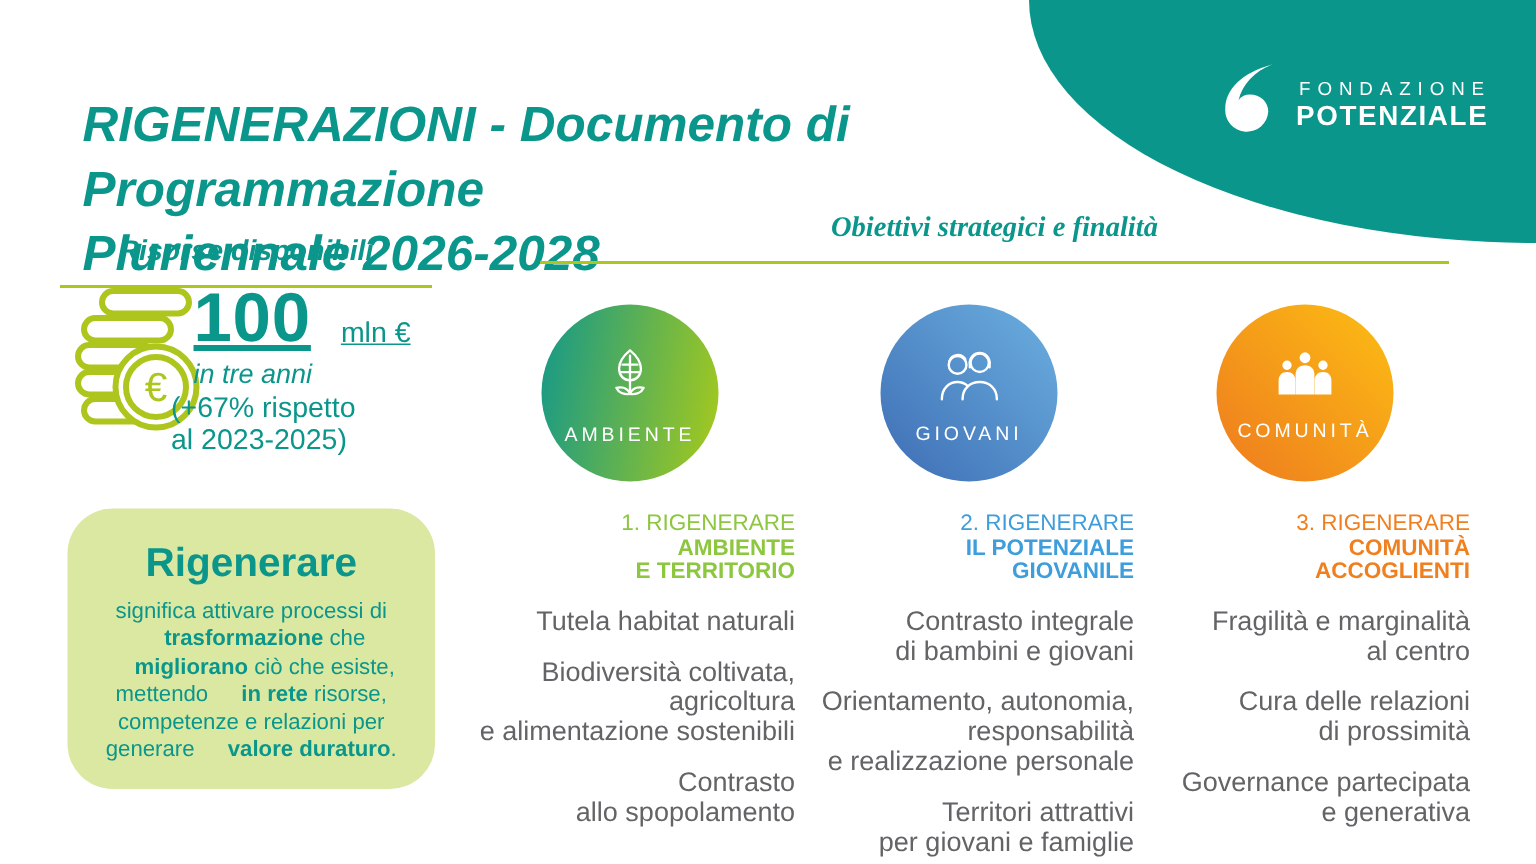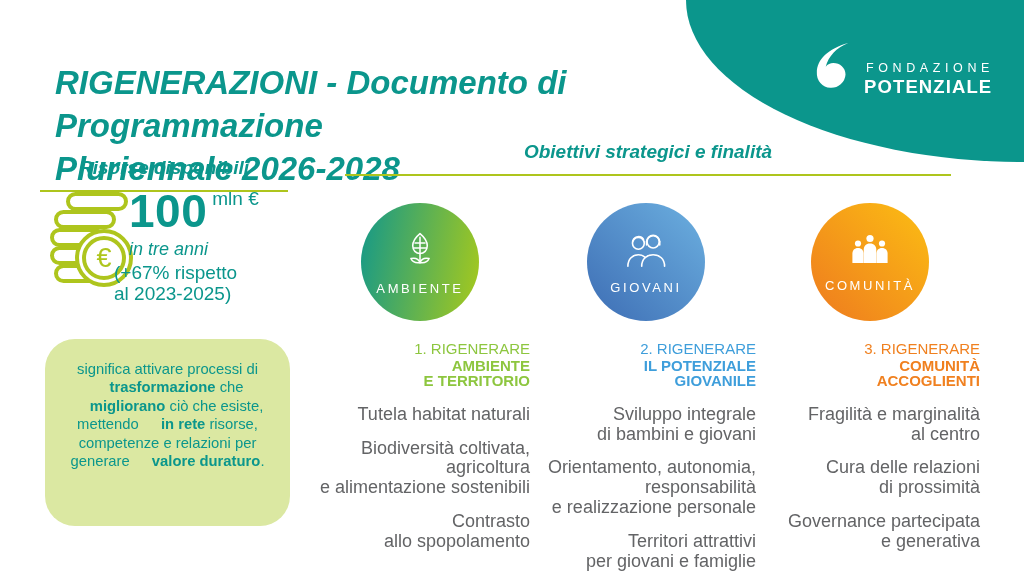--- a/index.html
+++ b/index.html
@@ -8,39 +8,39 @@
     --amb-a:#13988a; --amb-b:#a8ca1b; --gio-a:#3d6db4; --gio-b:#6cb0e0;
     --com-a:#ee7a1f; --com-b:#fcbe13;
   }
   html,body{margin:0;padding:0;}
   .canvas{position:relative;width:1024px;height:576px;background:#fff;overflow:hidden;
     font-family:"Liberation Sans",sans-serif;}
 
   
   .corner{position:absolute;top:0;right:0;width:338px;height:162px;background:var(--teal);
     border-bottom-left-radius:100% 100%;}
-  .logo{position:absolute;top:42px;right:30px;display:flex;align-items:flex-end;gap:12px;}
+  .logo{position:absolute;top:42px;right:30px;display:flex;align-items:center;gap:12px;}
   .logo-text{color:#fff;line-height:1;text-align:left;}
   .logo-top{font-size:12.5px;letter-spacing:4.6px;font-weight:400;margin:0 0 3px 2px;}
   .logo-bottom{font-size:18.5px;font-weight:700;letter-spacing:1.1px;}
 
   .page-title{position:absolute;left:55px;top:40px;width:680px;font-size:33px;line-height:1.3;
     font-weight:700;font-style:italic;color:var(--teal);white-space:pre-line;}
 
   
   .sec{position:absolute;top:141px;}
   .sec-left{left:40px;width:248px;margin-top:16px;}
-  .sec-right{left:345px;width:606px;}
+  .sec-right{left:360px;width:606px;font-family:Liberation Serif, serif;}
   .sec-title{font-size:19px;font-weight:700;font-style:italic;color:var(--teal);text-align:center;}
   .sec-rule{height:0;border-top:2px solid var(--lime);margin-top:11px;}
 
   
   .coins{position:absolute;left:50px;top:190px;}
   .amount-wrap{position:absolute;left:129px;top:188px;color:var(--teal);}
-  .amount-line{display:flex;align-items:flex-start;gap:5px;}
+  .amount-line{display:flex;align-items:flex-end;gap:20px;text-decoration:underline;}
   .amount{font-size:46px;font-weight:700;line-height:1;letter-spacing:.5px;}
   .unit{font-size:19px;}
   .period{font-size:18px;font-style:italic;margin-top:5px;}
   .note{position:absolute;left:114px;top:262px;font-size:19px;color:var(--teal);
     white-space:pre-line;line-height:1.13;}
 
   
   .green-box{position:absolute;left:45px;top:339px;width:245px;height:187px;background:var(--box-bg);
     border-radius:30px;text-align:center;color:var(--teal);box-sizing:border-box;padding-top:21px;}
   .box-title{font-size:27px;font-weight:700;margin-bottom:8px;}
@@ -107,20 +107,21 @@
     <div class="amount-line">
       <span class="amount">100</span>
       <span class="unit">mln €</span>
     </div>
     <div class="period">in tre anni</div>
   </div>
   <div class="note">(+67% rispetto
 al 2023-2025)</div>
 
   <div class="green-box">
+    <div class="box-title">Rigenerare</div>
     <div class="box-body"><span>significa attivare processi di </span><b>trasformazione</b><span> che </span><b>migliorano</b><span> ciò che esiste, mettendo </span><b>in rete</b><span> risorse, competenze e relazioni per generare </span><b>valore duraturo</b><span>.</span></div>
   </div>
 
   <div class="sec sec-right">
     <div class="sec-title">Obiettivi strategici e finalità</div>
     <div class="sec-rule"></div>
   </div>
 
   <div class="obj-col col-0">
     <div class="circle circle-0">
@@ -160,21 +161,21 @@
           <path d="M24.6 13.5v3.2M38.4 13.5v3.2"></path>
           <path d="M19.5 39c0-7.5 5.3-12 12-12s12 4.5 12 12"></path>
         </svg>
       </span>
       <span class="badge">GIOVANI</span>
     </div>
     <div class="obj-num">2. RIGENERARE</div>
     <div class="obj-title">IL POTENZIALE
 GIOVANILE</div>
     <div class="obj-items">
-      <div class="obj-item">Sviluppo integrale
+      <div class="obj-item">Contrasto integrale
 di bambini e giovani</div>
       <div class="obj-item">Orientamento, autonomia,
 responsabilità
 e realizzazione personale</div>
       <div class="obj-item">Territori attrattivi
 per giovani e famiglie</div>
     </div>
   </div>
 
   <div class="obj-col col-2">

